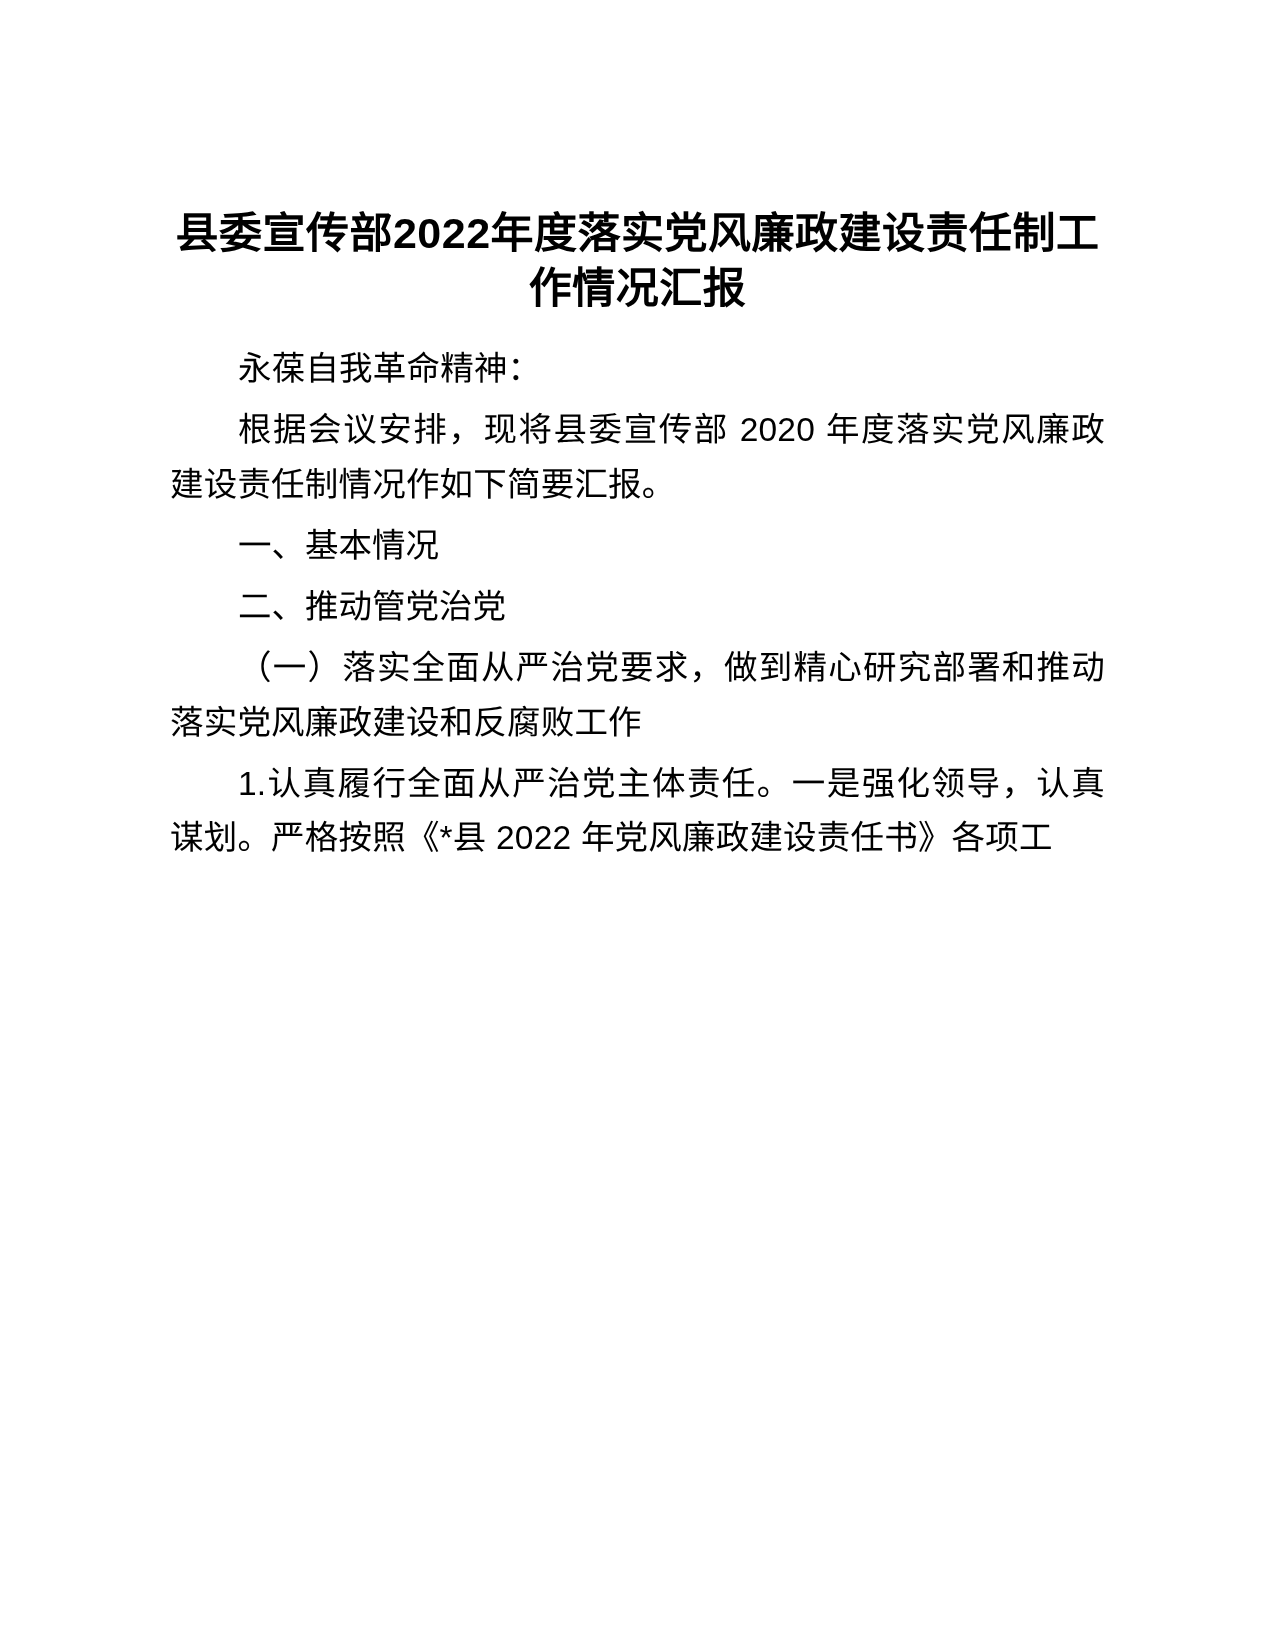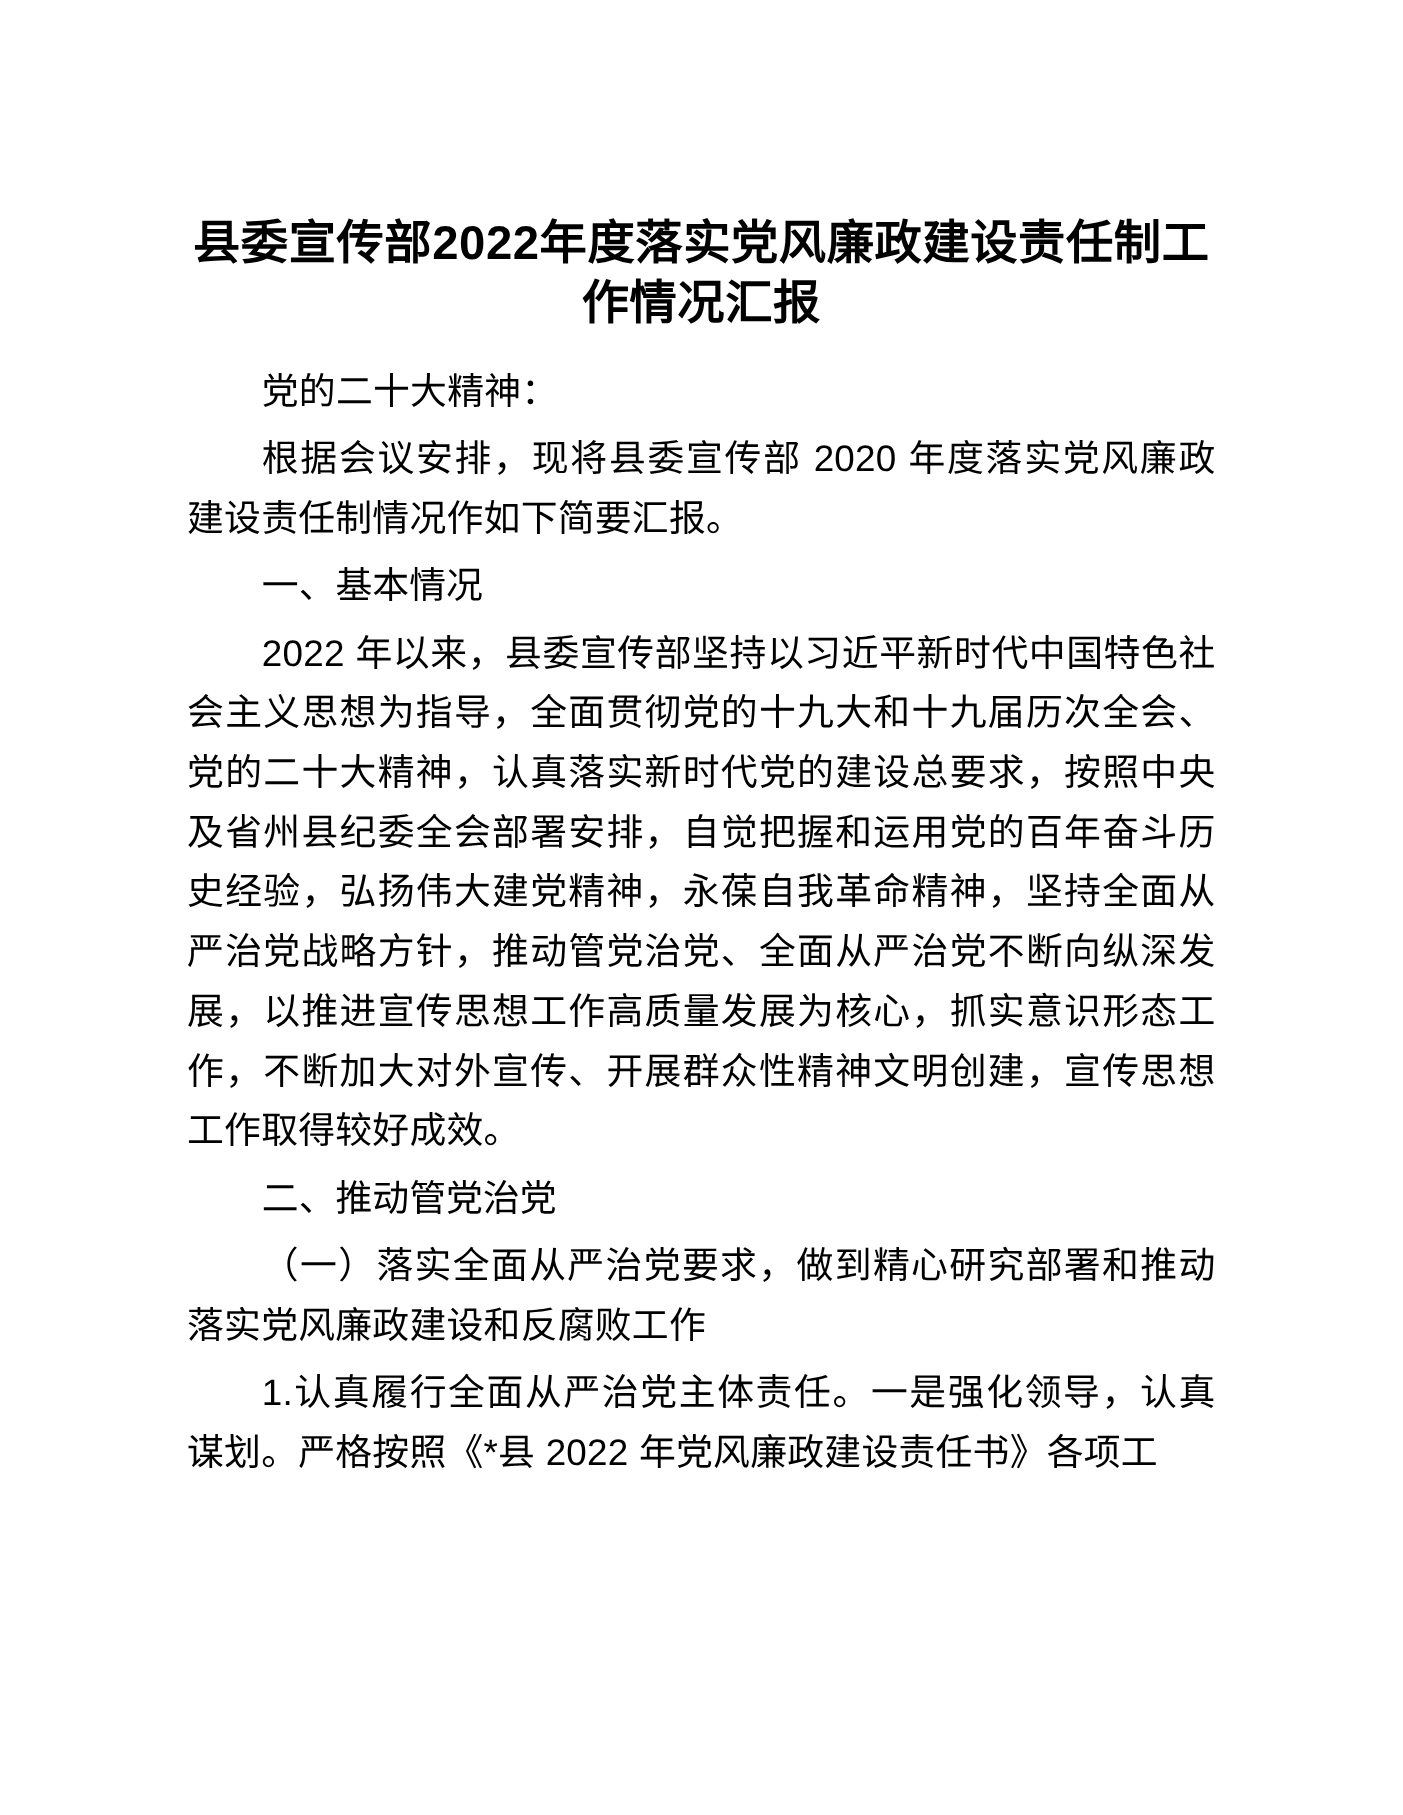--- a/index.html
+++ b/index.html
@@ -20,21 +20,21 @@
     height: 1650px;
     padding: 190px 170px 40px 170px;
     background: #ffffff;
   }
   .doc-title {
     font-size: 43px;
     font-weight: bold;
     line-height: 1.28;
     text-align: center;
     letter-spacing: 0.5px;
-    margin: 4px 0 26px 0;
+    margin: 16px 0 26px 0;
   }
   .para {
     font-size: 33.5px;
     line-height: 1.62;
     margin: 0 0 7px 0;
     text-align: justify;
     text-justify: inter-ideograph;
     letter-spacing: 0.2px;
   }
   .indent {
@@ -47,27 +47,26 @@
     text-indent: 68px;
   }
 </style>
 </head>
 <body>
 
 <div class="page">
 
   <h1 class="doc-title">县委宣传部2022年度落实党风廉政建设责任制工作情况汇报</h1>
 
-  <p class="para indent">党的二十大精神：</p>
+  <p class="para indent">永葆自我革命精神：</p>
 
   <p class="para indent">根据会议安排，现将县委宣传部 2020 年度落实党风廉政建设责任制情况作如下简要汇报。</p>
 
   <p class="heading">一、基本情况</p>
 
-  <p class="para indent">2022 年以来，县委宣传部坚持以习近平新时代中国特色社会主义思想为指导，全面贯彻党的十九大和十九届历次全会、党的二十大精神，认真落实新时代党的建设总要求，按照中央及省州县纪委全会部署安排，自觉把握和运用党的百年奋斗历史经验，弘扬伟大建党精神，永葆自我革命精神，坚持全面从严治党战略方针，推动管党治党、全面从严治党不断向纵深发展，以推进宣传思想工作高质量发展为核心，抓实意识形态工作，不断加大对外宣传、开展群众性精神文明创建，宣传思想工作取得较好成效。</p>
 
   <p class="heading">二、推动管党治党</p>
 
   <p class="para indent">（一）落实全面从严治党要求，做到精心研究部署和推动落实党风廉政建设和反腐败工作</p>
 
   <p class="para indent">1.认真履行全面从严治党主体责任。一是强化领导，认真谋划。严格按照《*县 2022 年党风廉政建设责任书》各项工</p>
 
 </div>
 
 </body></html>

